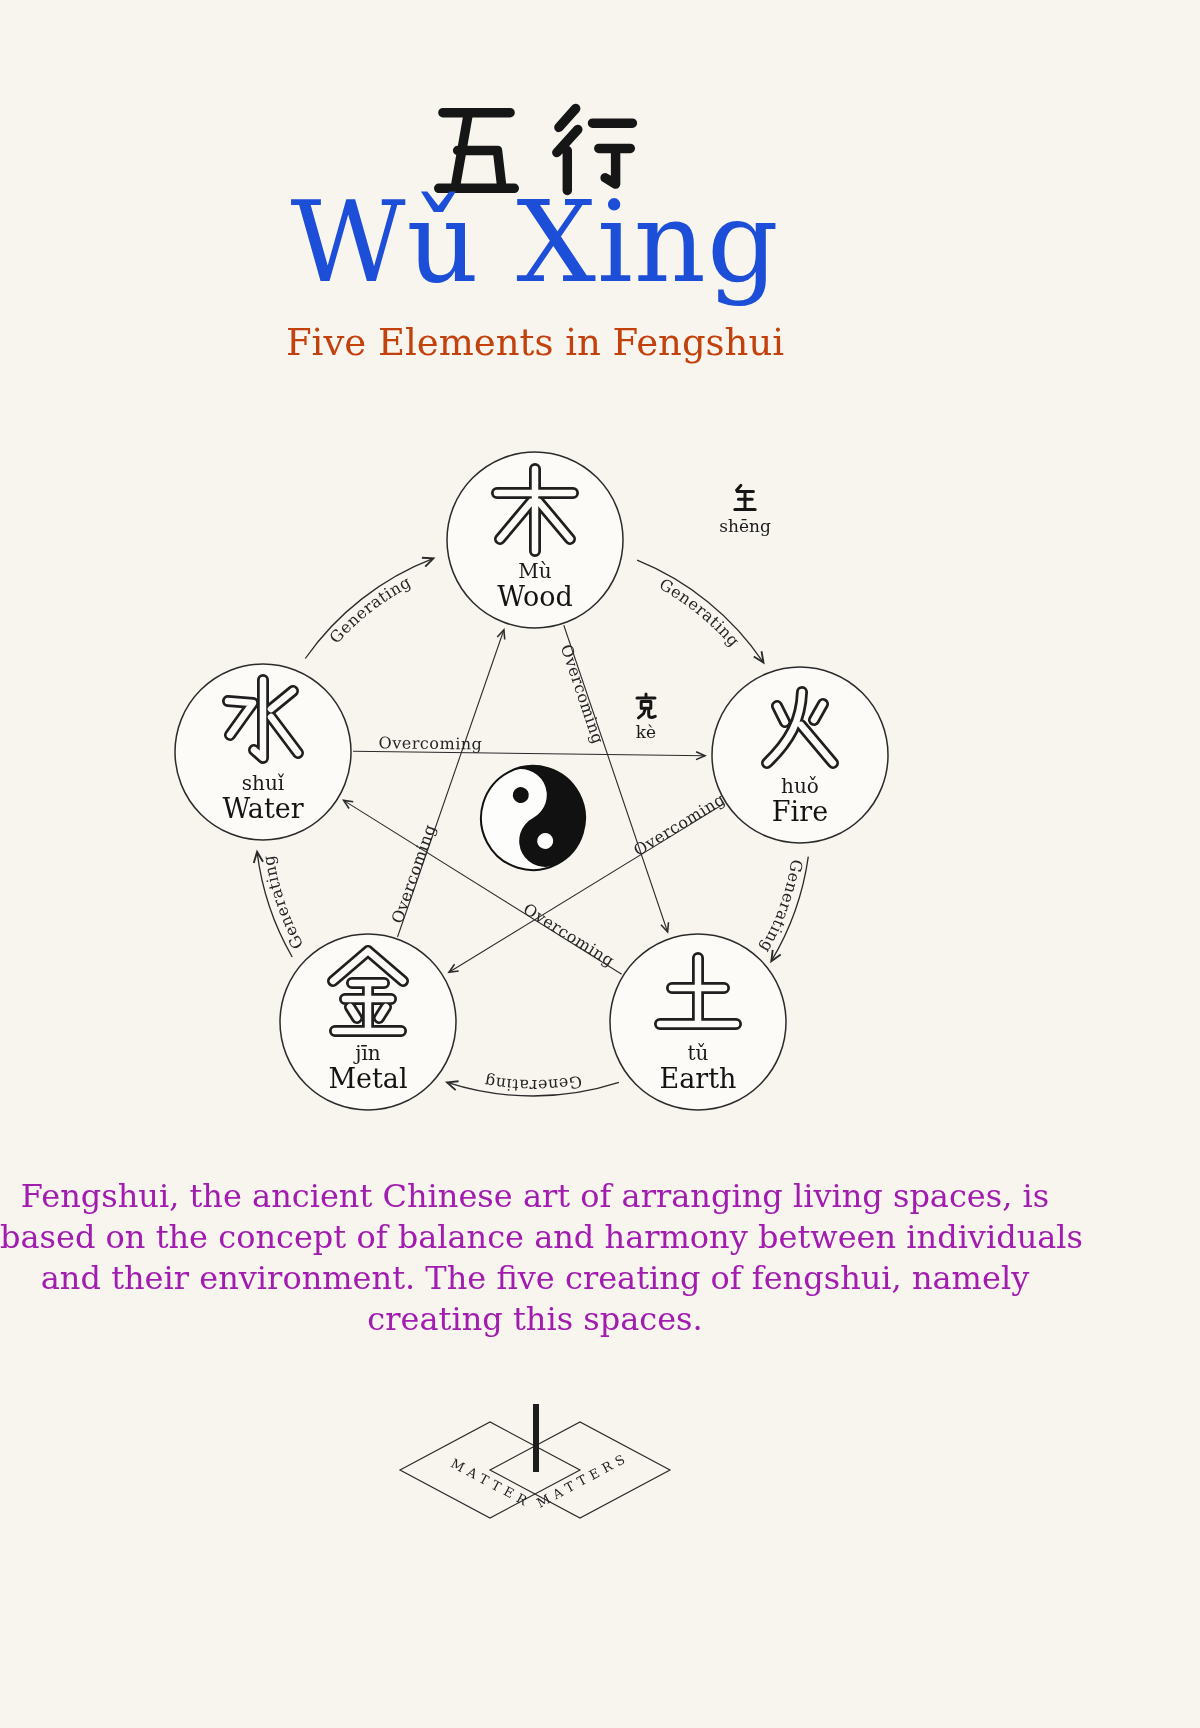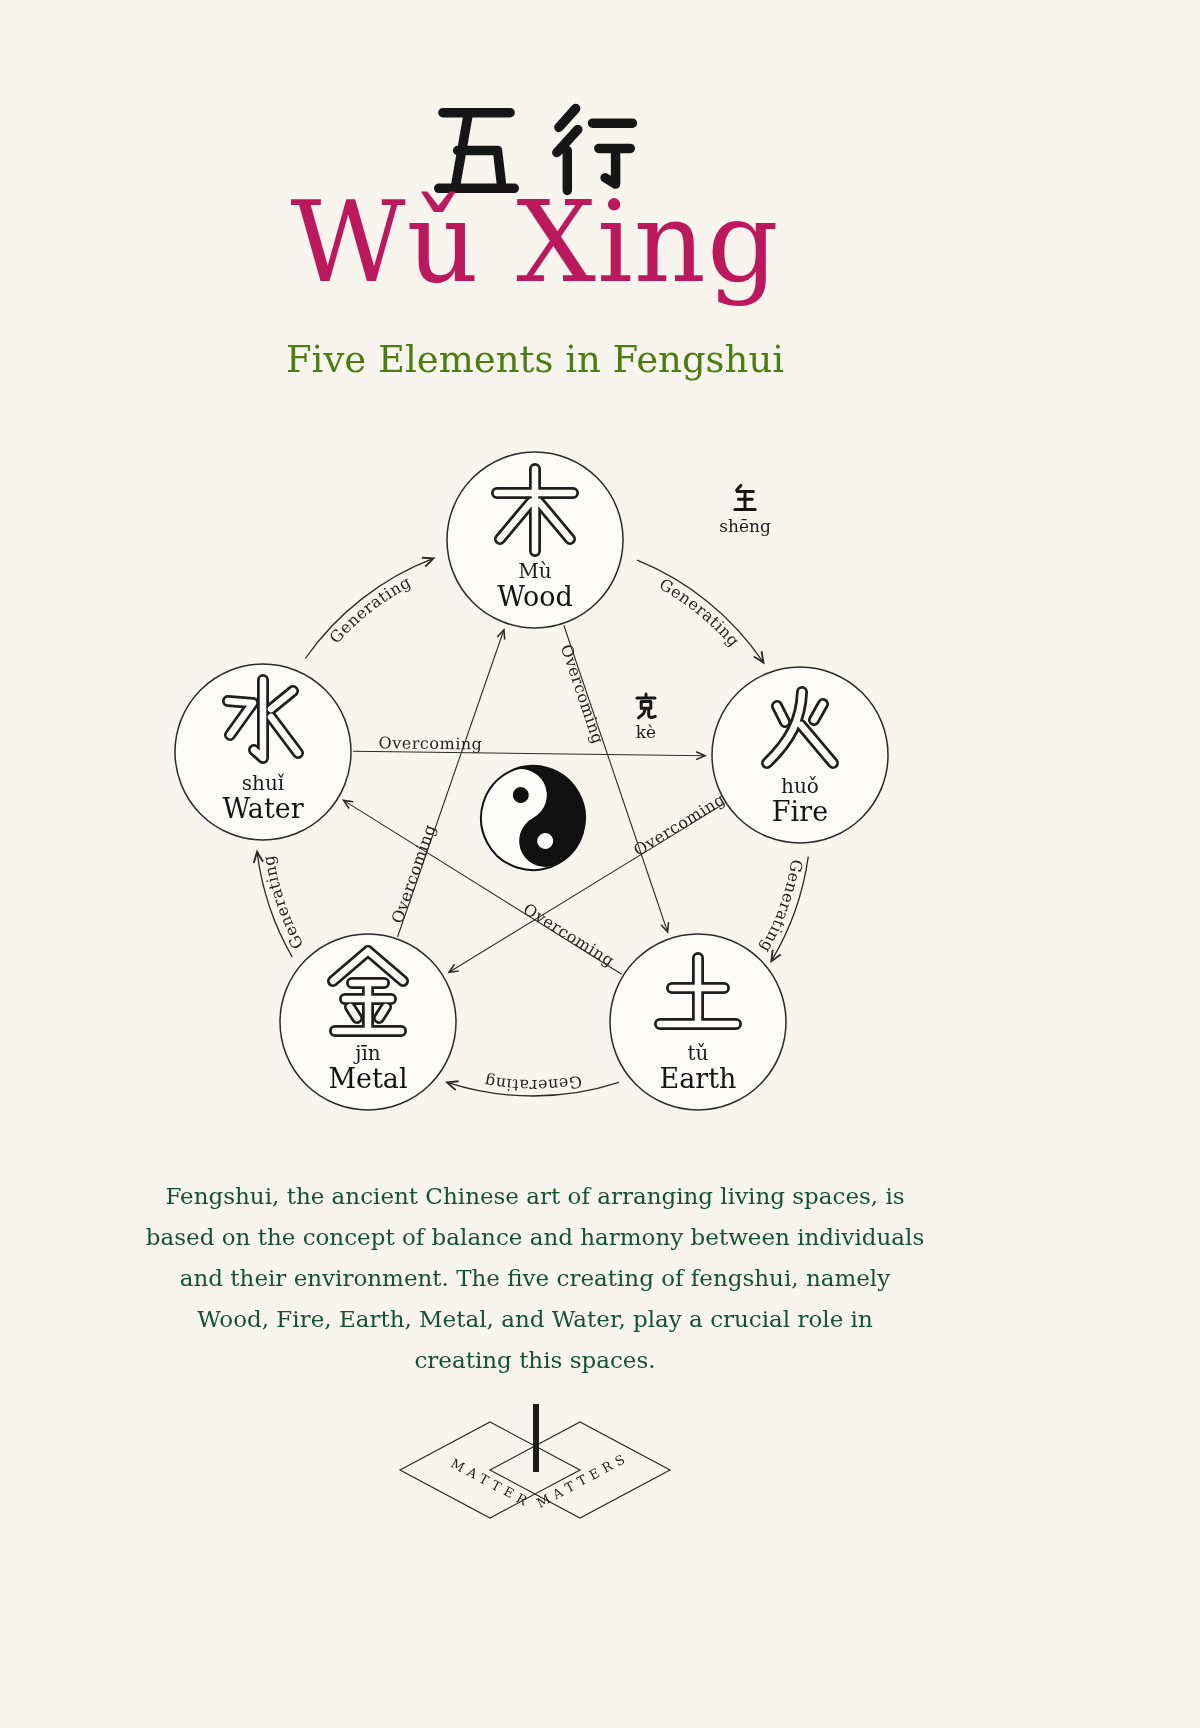--- a/index.html
+++ b/index.html
@@ -3,24 +3,24 @@
 <meta charset="utf-8">
 <style>
   html,body { margin:0; padding:0; }
   .page {
     position:relative; width:1200px; height:1728px;
     background:#f8f5ef; color:#1b1b1b; overflow:hidden;
     font-family:"DejaVu Serif", serif;
   }
   .abs { position:absolute; }
   .center-col { left:0; width:1070px; text-align:center; }
-  .page-title { top:186px; font-size:112px; line-height:1; color:#be185d; letter-spacing:1px; }
-  .page-subtitle { top:341px; font-size:37px; line-height:1; color:#4d7c0f; }
+  .page-title { top:186px; font-size:112px; line-height:1; color:#1d4ed8; letter-spacing:1px; }
+  .page-subtitle { top:324px; font-size:37px; line-height:1; color:#c2410c; }
   .desc { top:1176px; }
-  .desc div { font-size:23px; line-height:41px; white-space:nowrap; color:#14532d; }
+  .desc div { font-size:32px; line-height:41px; white-space:nowrap; color:#a21caf; }
 
   svg text { font-family:"DejaVu Serif", serif; }
   .arc  { fill:none; stroke:#2a2a2a; stroke-width:1.3; }
   .ln   { fill:none; stroke:#2a2a2a; stroke-width:1.1; }
   .elc  { fill:#fcfbf7; stroke:#2b2b2b; stroke-width:1.5; }
   .co   { fill:none; stroke:#1f1f1f; stroke-width:12;  stroke-linecap:round; stroke-linejoin:round; }
   .ci   { fill:none; stroke:#fcfbf7; stroke-width:6.5; stroke-linecap:round; stroke-linejoin:round; }
   .cst  { fill:none; stroke:#161616; stroke-width:9;  stroke-linecap:round; stroke-linejoin:round; }
   .css  { fill:none; stroke:#161616; stroke-width:10; stroke-linecap:round; stroke-linejoin:round; }
   .pin  { font-size:20px; fill:#1b1b1b; text-anchor:middle; }
@@ -164,21 +164,20 @@
       </g>
       <text class="pin" x="263" y="370">shuǐ</text>
       <text class="nam" x="263" y="398">Water</text>
     </g>
   </svg>
 
   <div class="abs center-col desc">
     <div>Fengshui, the ancient Chinese art of arranging living spaces, is</div>
     <div>based on the concept of balance and harmony between individuals</div>
     <div>and their environment. The five creating of fengshui, namely</div>
-    <div>Wood, Fire, Earth, Metal, and Water, play a crucial role in</div>
     <div>creating this spaces.</div>
   </div>
 
   <svg class="abs" style="left:385px;top:1392px;" width="300" height="170" viewBox="0 0 300 170">
     <polygon class="dia" points="15,78 105,30 195,78 105,126"></polygon>
     <polygon class="dia" points="105,78 195,30 285,78 195,126"></polygon>
     <line x1="151" y1="12" x2="151" y2="80" stroke="#1d1d1d" stroke-width="6"></line>
     <text class="logo-word" transform="translate(104 95) rotate(28)">MATTER</text>
     <text class="logo-word" transform="translate(200 92) rotate(-28)">MATTERS</text>
   </svg>

